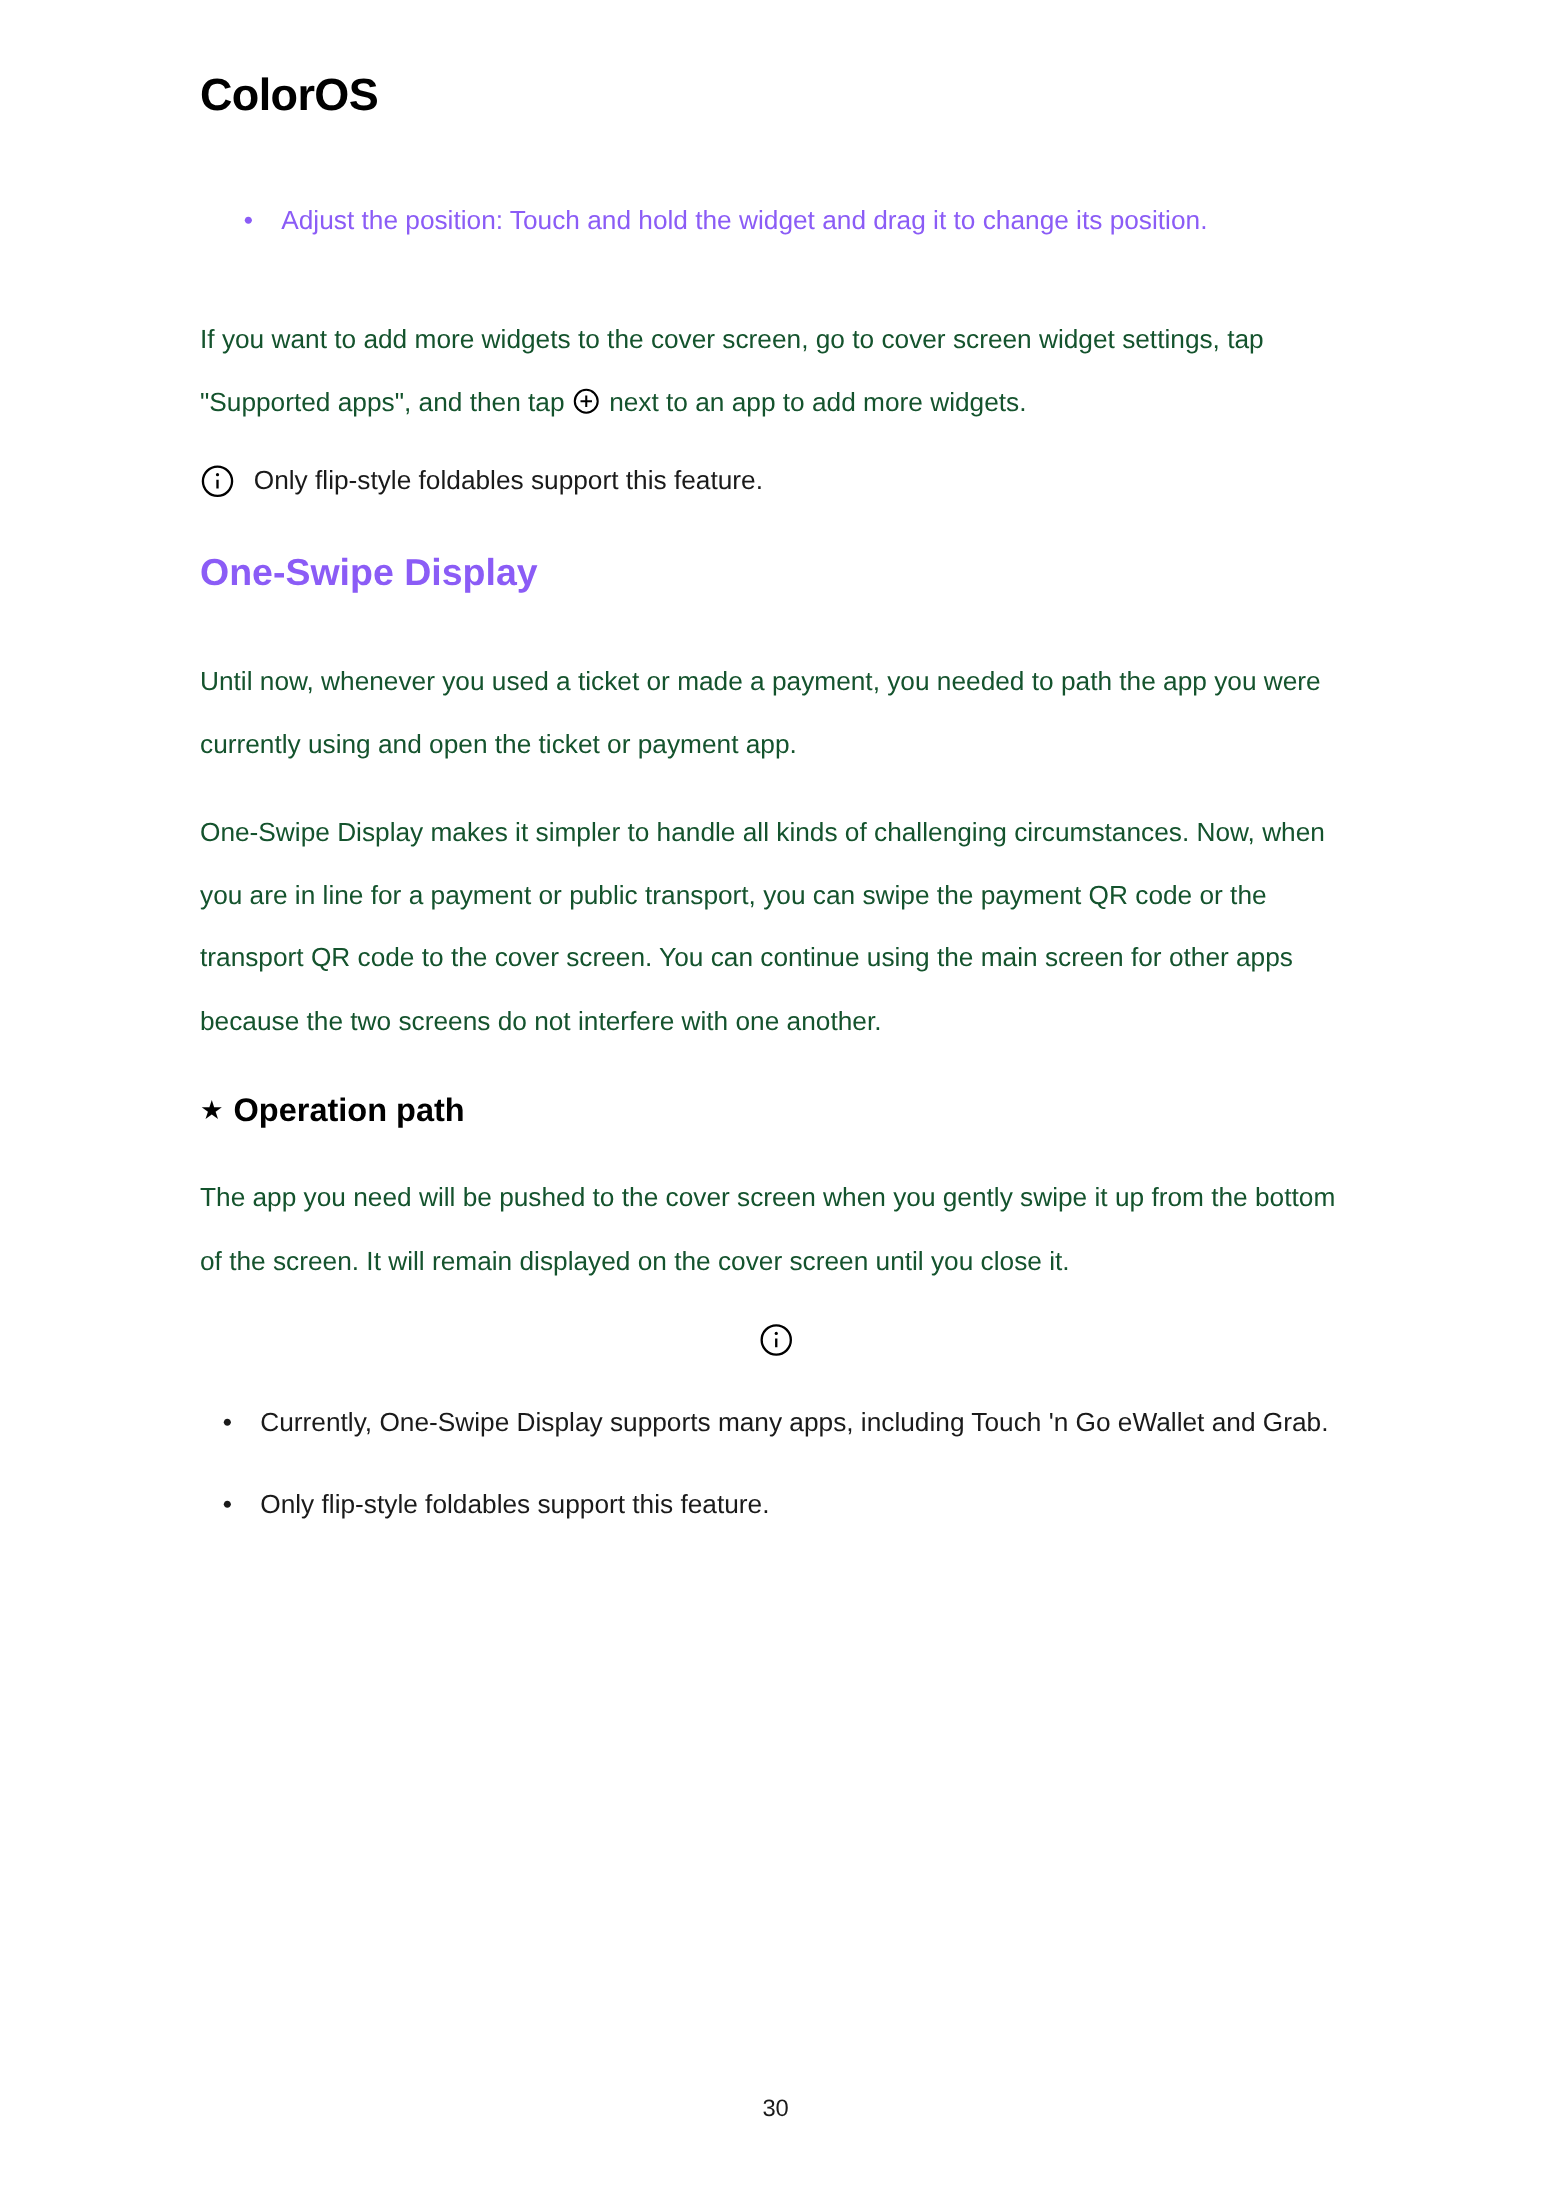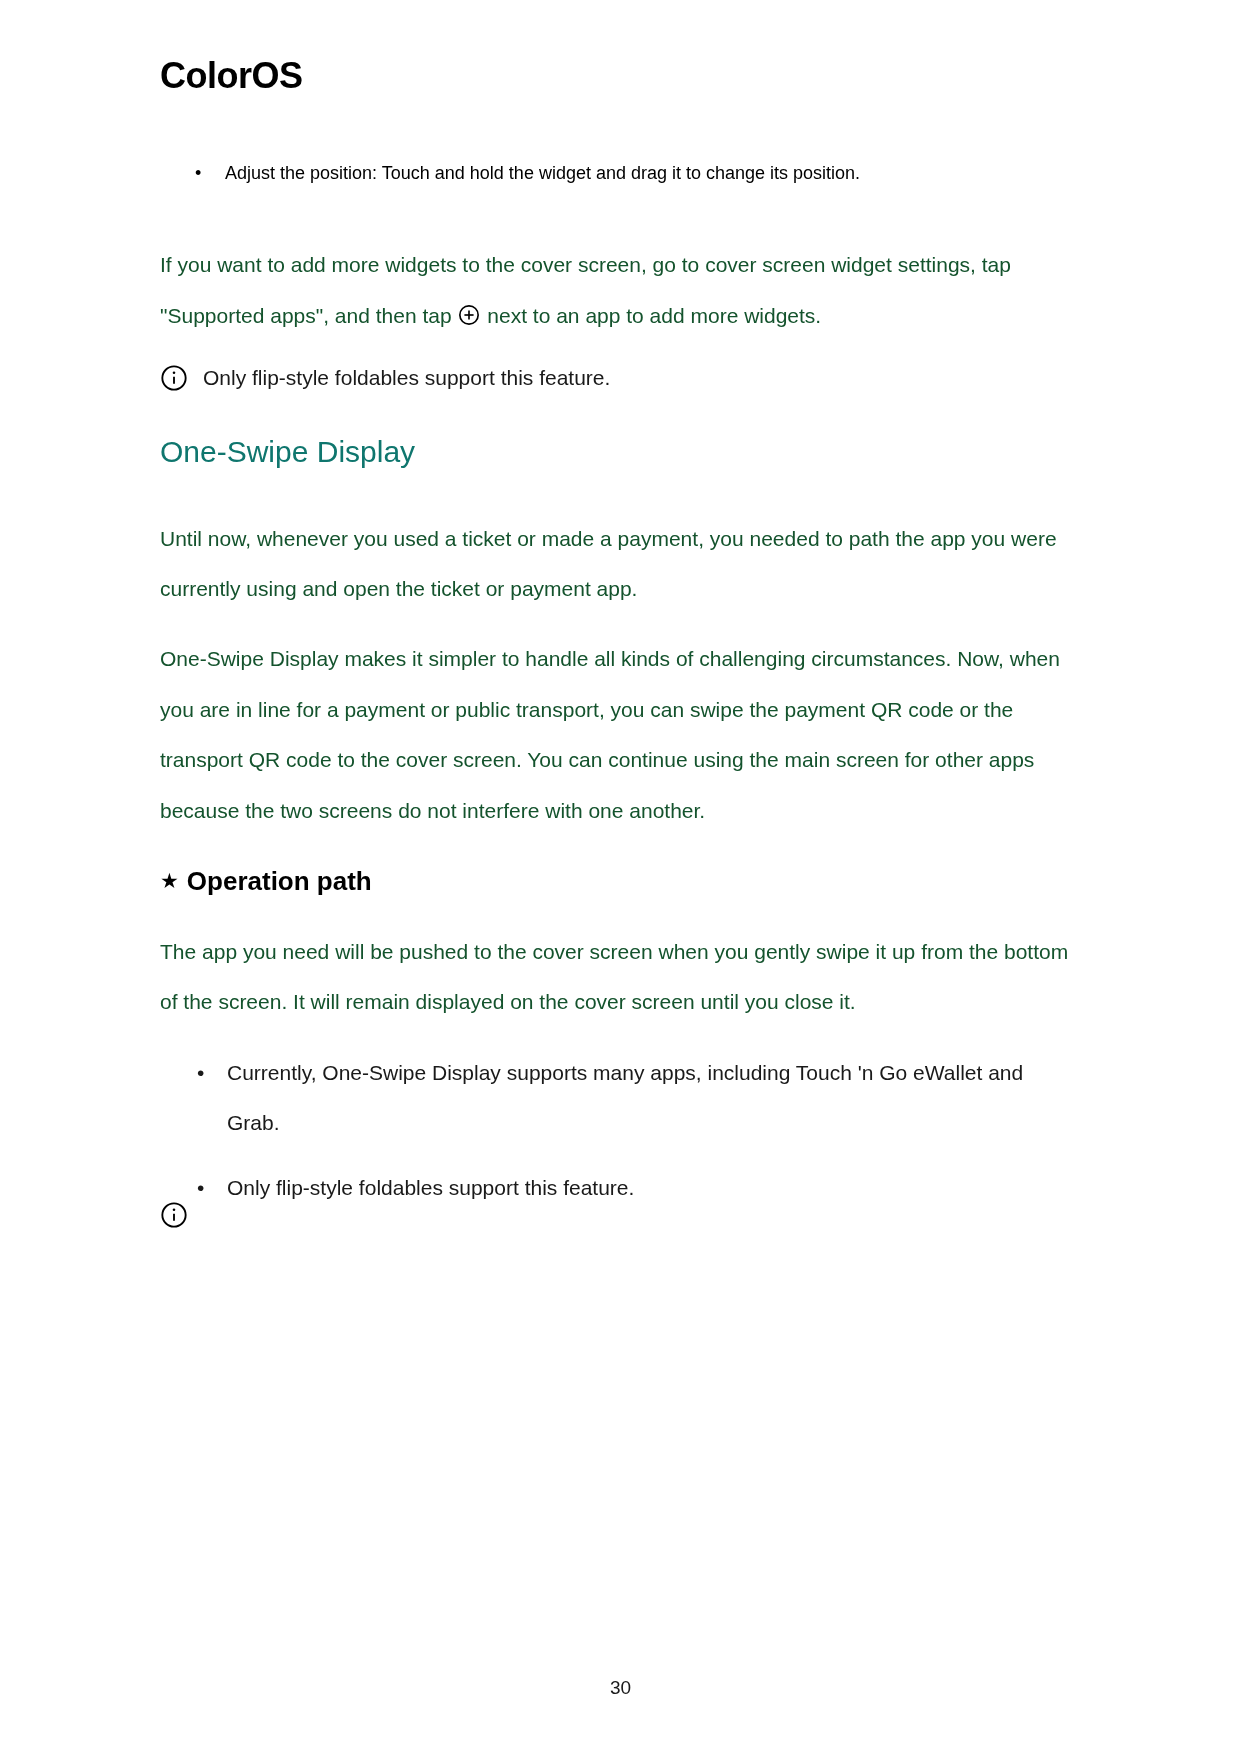--- a/index.html
+++ b/index.html
@@ -24,23 +24,23 @@
       color: #000;
     }
     .bullet-list {
       list-style: none;
       margin-left: 35px;
       margin-bottom: 45px;
     }
     .bullet-list li {
       position: relative;
       padding-left: 30px;
-      font-size: 18px;
+      font-size: 21px;
       line-height: 2.4;
-      color: #000000;
+      color: #8b5cf6;
     }
     .bullet-list li::before {
       content: '•';
       position: absolute;
       left: 0;
       top: 0;
     }
     .body-text {
       font-size: 21px;
       line-height: 2.4;
@@ -70,22 +70,22 @@
       height: 28px;
       margin-top: 3px;
     }
     .info-text {
       font-size: 21px;
       line-height: 1.6;
       color: #1a1a1a;
     }
     .section-heading {
       font-size: 30px;
-      font-weight: 400;
-      color: #0f766e;
+      font-weight: 700;
+      color: #8b5cf6;
       margin-top: 35px;
       margin-bottom: 45px;
     }
     .operation-path {
       display: flex;
       align-items: center;
       gap: 8px;
       margin-top: 30px;
       margin-bottom: 30px;
     }
@@ -93,23 +93,24 @@
       font-size: 21px;
       color: #000;
     }
     .operation-path-text {
       font-size: 26px;
       font-weight: 700;
       color: #000;
     }
     .info-bullet-block {
       display: flex;
-      align-items: flex-end;
-      gap: 9px;
+      align-items: center;
+      gap: 28px;
       margin-top: 10px;
+      flex-direction: column;
     }
     .info-bullet-list {
       list-style: none;
       flex: 1;
     }
     .info-bullet-list li {
       position: relative;
       padding-left: 30px;
       font-size: 21px;
       line-height: 2.4;

